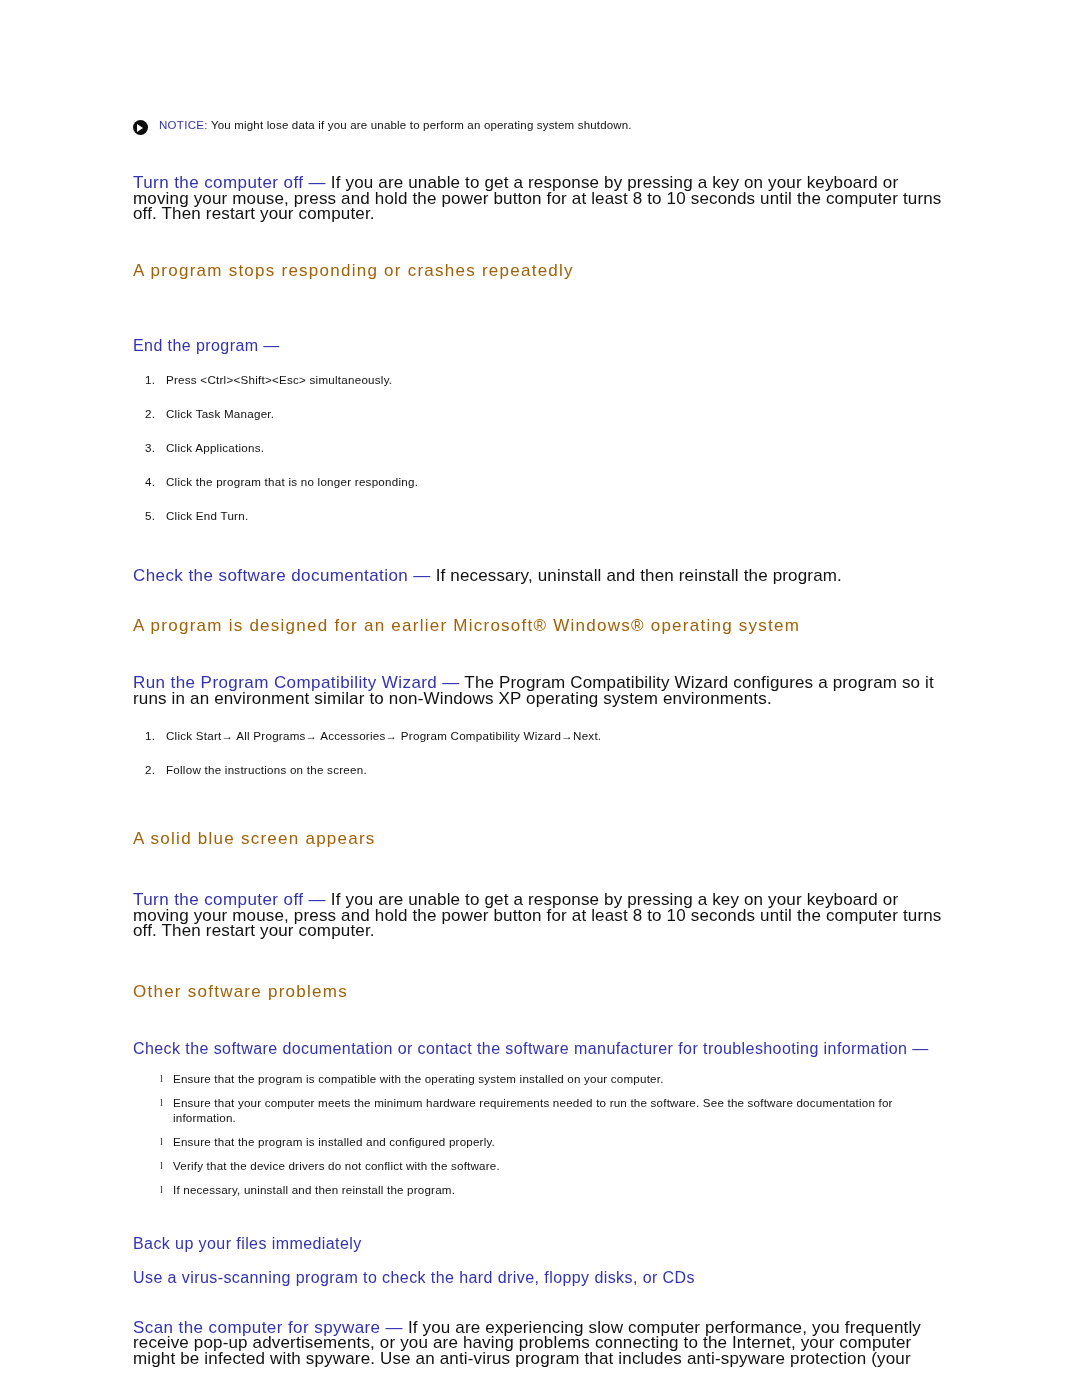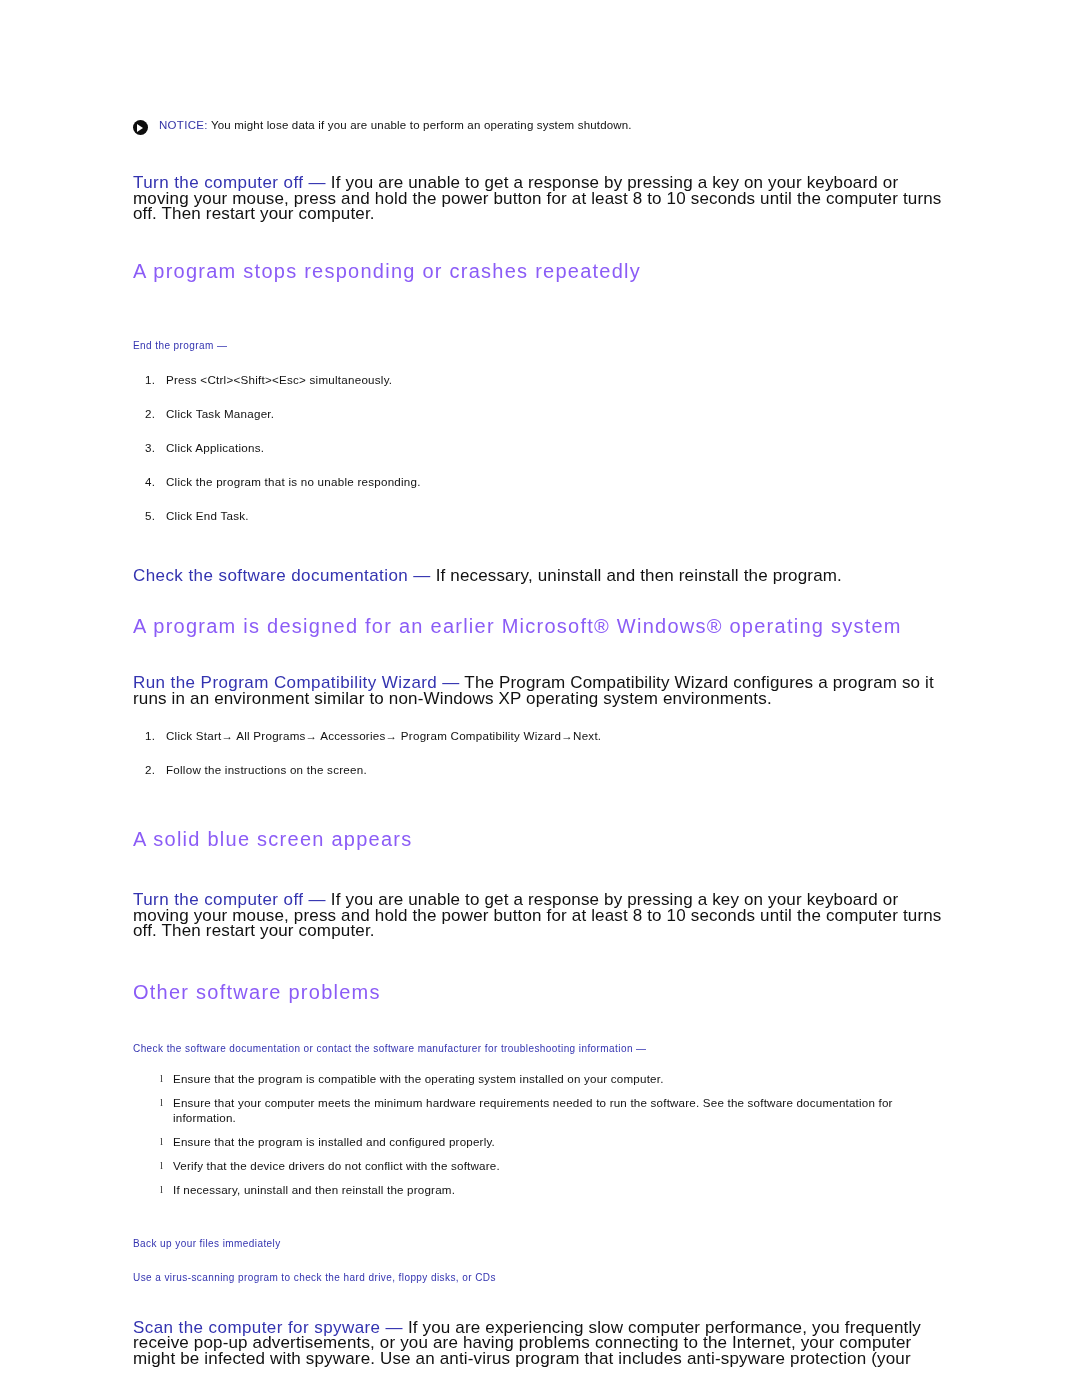--- a/index.html
+++ b/index.html
@@ -94,43 +94,43 @@
     color: #111111;
     letter-spacing: .18px;
   }
   .admon-label {
     color: #3333a6;
     letter-spacing: .3px;
   }
 
   
   h1.section-title {
-    font-size: 20px;
+    font-size: 17px;
     font-weight: normal;
-    color: #8b5cf6;
+    color: #a16207;
     letter-spacing: 1.25px;
     margin: 0;
     line-height: 26px;
   }
 
   
   p.para {
     font-size: 17px;
     line-height: 15.5px;
     color: #111111;
     margin: 0;
     letter-spacing: .16px;
     text-align: left;
   }
   .lead {
     color: #3333b0;
     letter-spacing: .42px;
   }
   .lead-only {
-    font-size: 10px;
+    font-size: 16px;
     line-height: 16px;
     color: #3333b0;
     letter-spacing: .42px;
     margin: 0;
   }
 
   
   ol.steps {
     list-style: none;
     margin: 0;
@@ -224,25 +224,25 @@
     <li>
       <span class="num">2.</span>
       <span>Click Task Manager.</span>
     </li>
     <li>
       <span class="num">3.</span>
       <span>Click Applications.</span>
     </li>
     <li>
       <span class="num">4.</span>
-      <span>Click the program that is no unable responding.</span>
+      <span>Click the program that is no longer responding.</span>
     </li>
     <li>
       <span class="num">5.</span>
-      <span>Click End Task.</span>
+      <span>Click End Turn.</span>
     </li>
   </ol>
 
   <div class="sp-26"></div>
 
   <p class="para"><span class="lead">Check the software documentation —</span><span> If necessary, uninstall and then reinstall the program.</span></p>
 
   <div class="sp-30"></div>
 
   <h1 class="section-title">A program is designed for an earlier Microsoft® Windows® operating system</h1>

